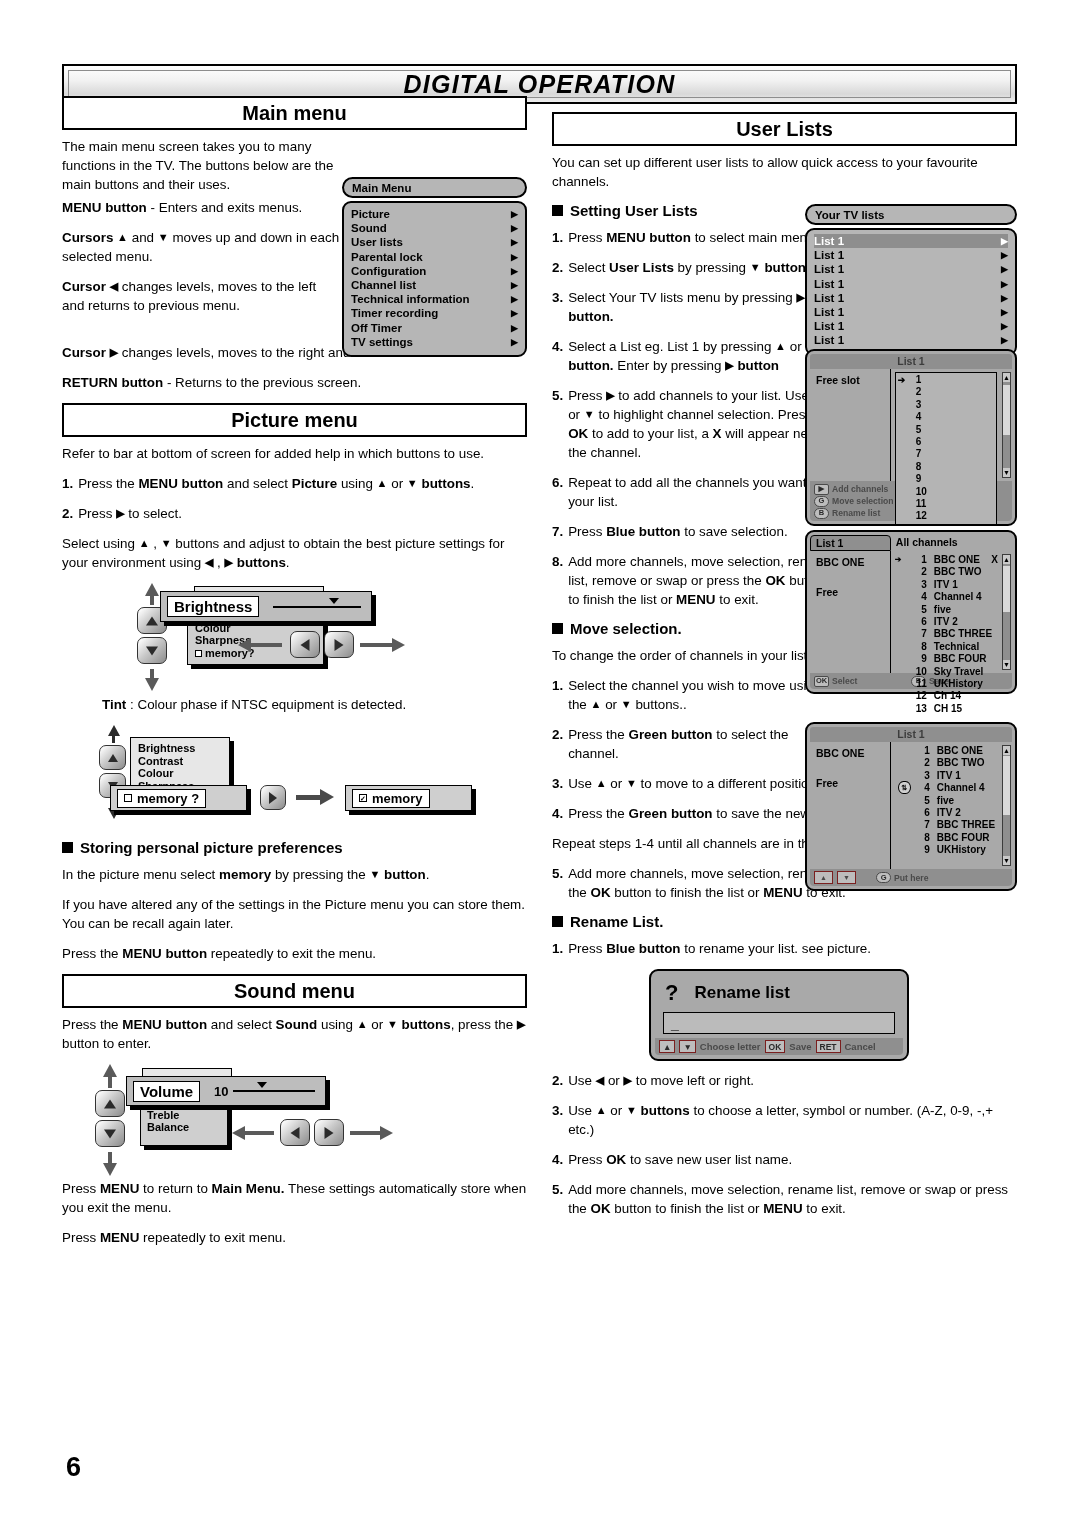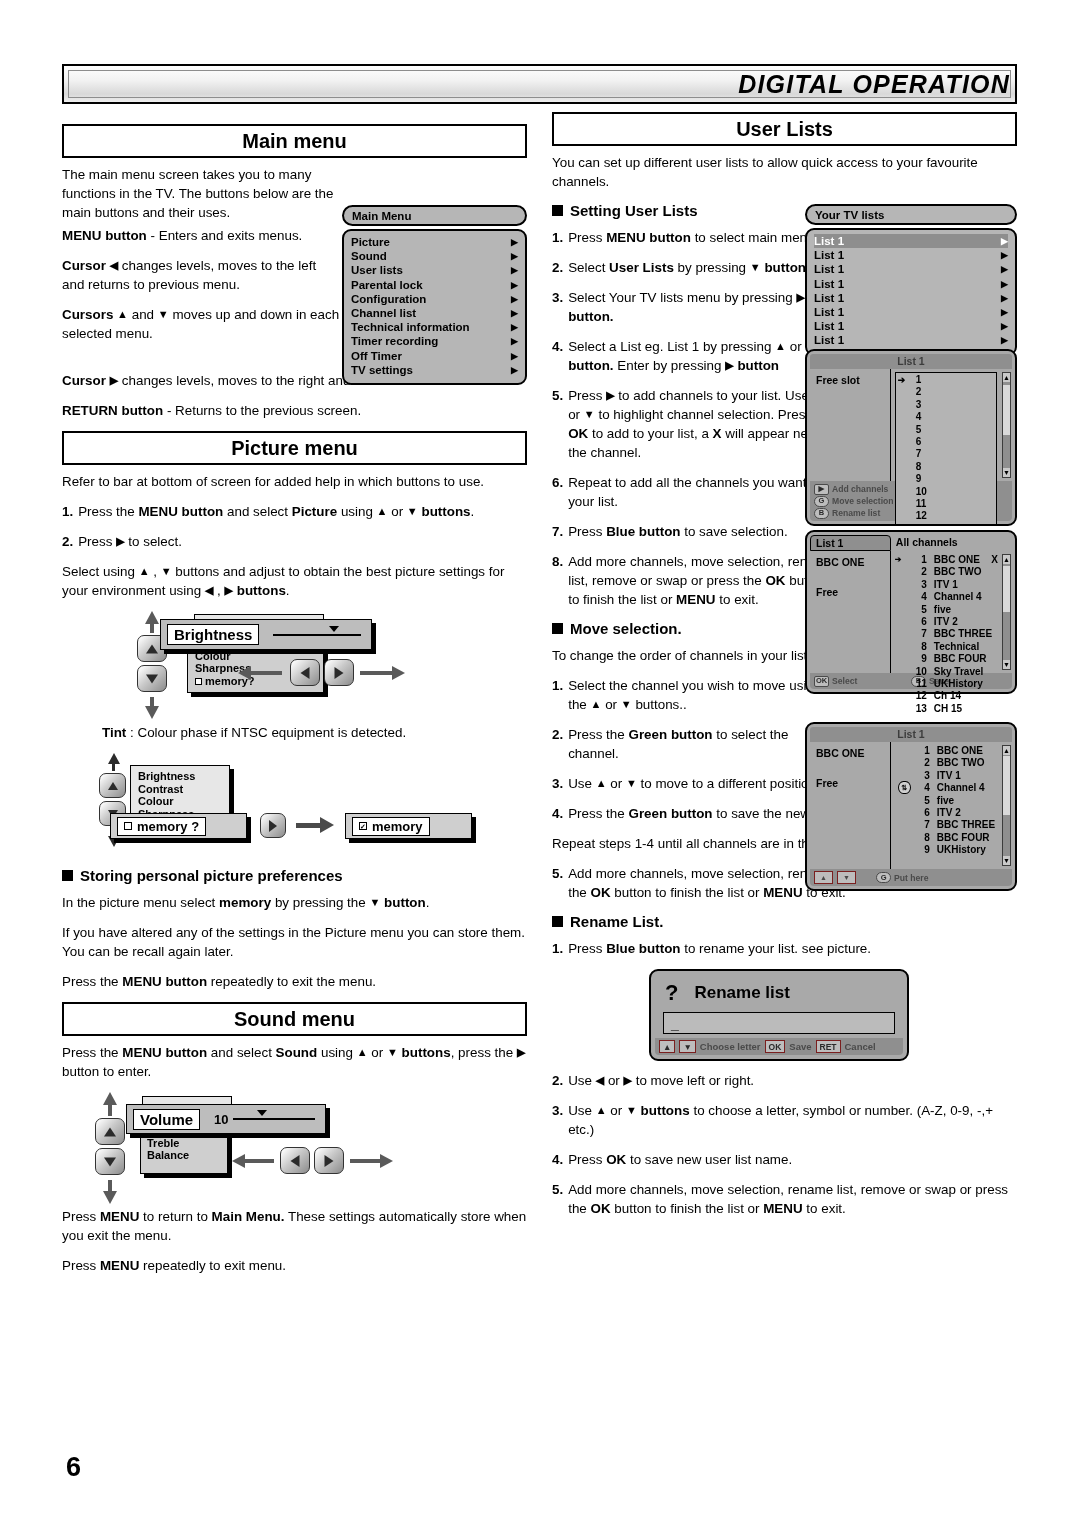--- a/index.html
+++ b/index.html
@@ -17,29 +17,29 @@
   
   .banner {
     position:absolute; left:62px; top:64px; width:955px; height:40px;
     border:2px solid #000;
     background:linear-gradient(to bottom,#ffffff 0%,#f2f2f2 40%,#d8d8d8 78%,#eeeeee 100%);
     display:flex; align-items:center; justify-content:center;
   }
   .banner-inner {
     position:absolute; left:4px; top:4px; right:4px; bottom:4px;
     border:1px solid #8d8d8d;
-    display:flex; align-items:center; justify-content:flex-end;
+    display:flex; align-items:center; justify-content:center;
   }
   .banner-title {
     font-size:25px; font-weight:bold; font-style:italic;
     letter-spacing:1.2px;
   }
 
   
-  .col-left  { position:absolute; left:62px;  top:124px; width:465px; }
+  .col-left  { position:absolute; left:62px;  top:96px; width:465px; }
   .col-right { position:absolute; left:552px; top:112px; width:465px; }
 
   
   .sect-bar {
     border:2px solid #000; height:34px;
     display:flex; align-items:center; justify-content:center;
     margin-bottom:7px; background:#fff;
   }
   .sect-bar span { font-size:20px; font-weight:bold; }
 
@@ -203,30 +203,30 @@
       <span>Main menu</span>
     </div>
 
     <div style="position:relative; min-height:200px;">
       <div style="width:278px;">
         <div class="p tight">The main menu screen takes you to many functions in the TV. The buttons below are the main buttons and their uses.</div>
         <div class="p">
           <b>MENU button</b><span> - Enters and exits menus.</span>
         </div>
         <div class="p">
-          <b>Cursor</b>
-          <b class="arrb">◀</b>
-          <span>changes levels, moves to the left and returns to previous menu.</span>
-        </div>
-        <div class="p">
           <b>Cursors</b>
           <b class="arrb">▲</b>
           and
           <b class="arrb">▼</b>
           <span>moves up and down in each selected menu.</span>
+        </div>
+        <div class="p">
+          <b>Cursor</b>
+          <b class="arrb">◀</b>
+          <span>changes levels, moves to the left and returns to previous menu.</span>
         </div>
       </div>
 
       <div style="position:absolute; left:280px; top:40px; width:185px;">
         <div class="osd-cap">Main Menu</div>
         <div class="osd-body">
           <div class="osd-row">
               <span>Picture</span>
               <span class="tri">▶</span>
             </div>

